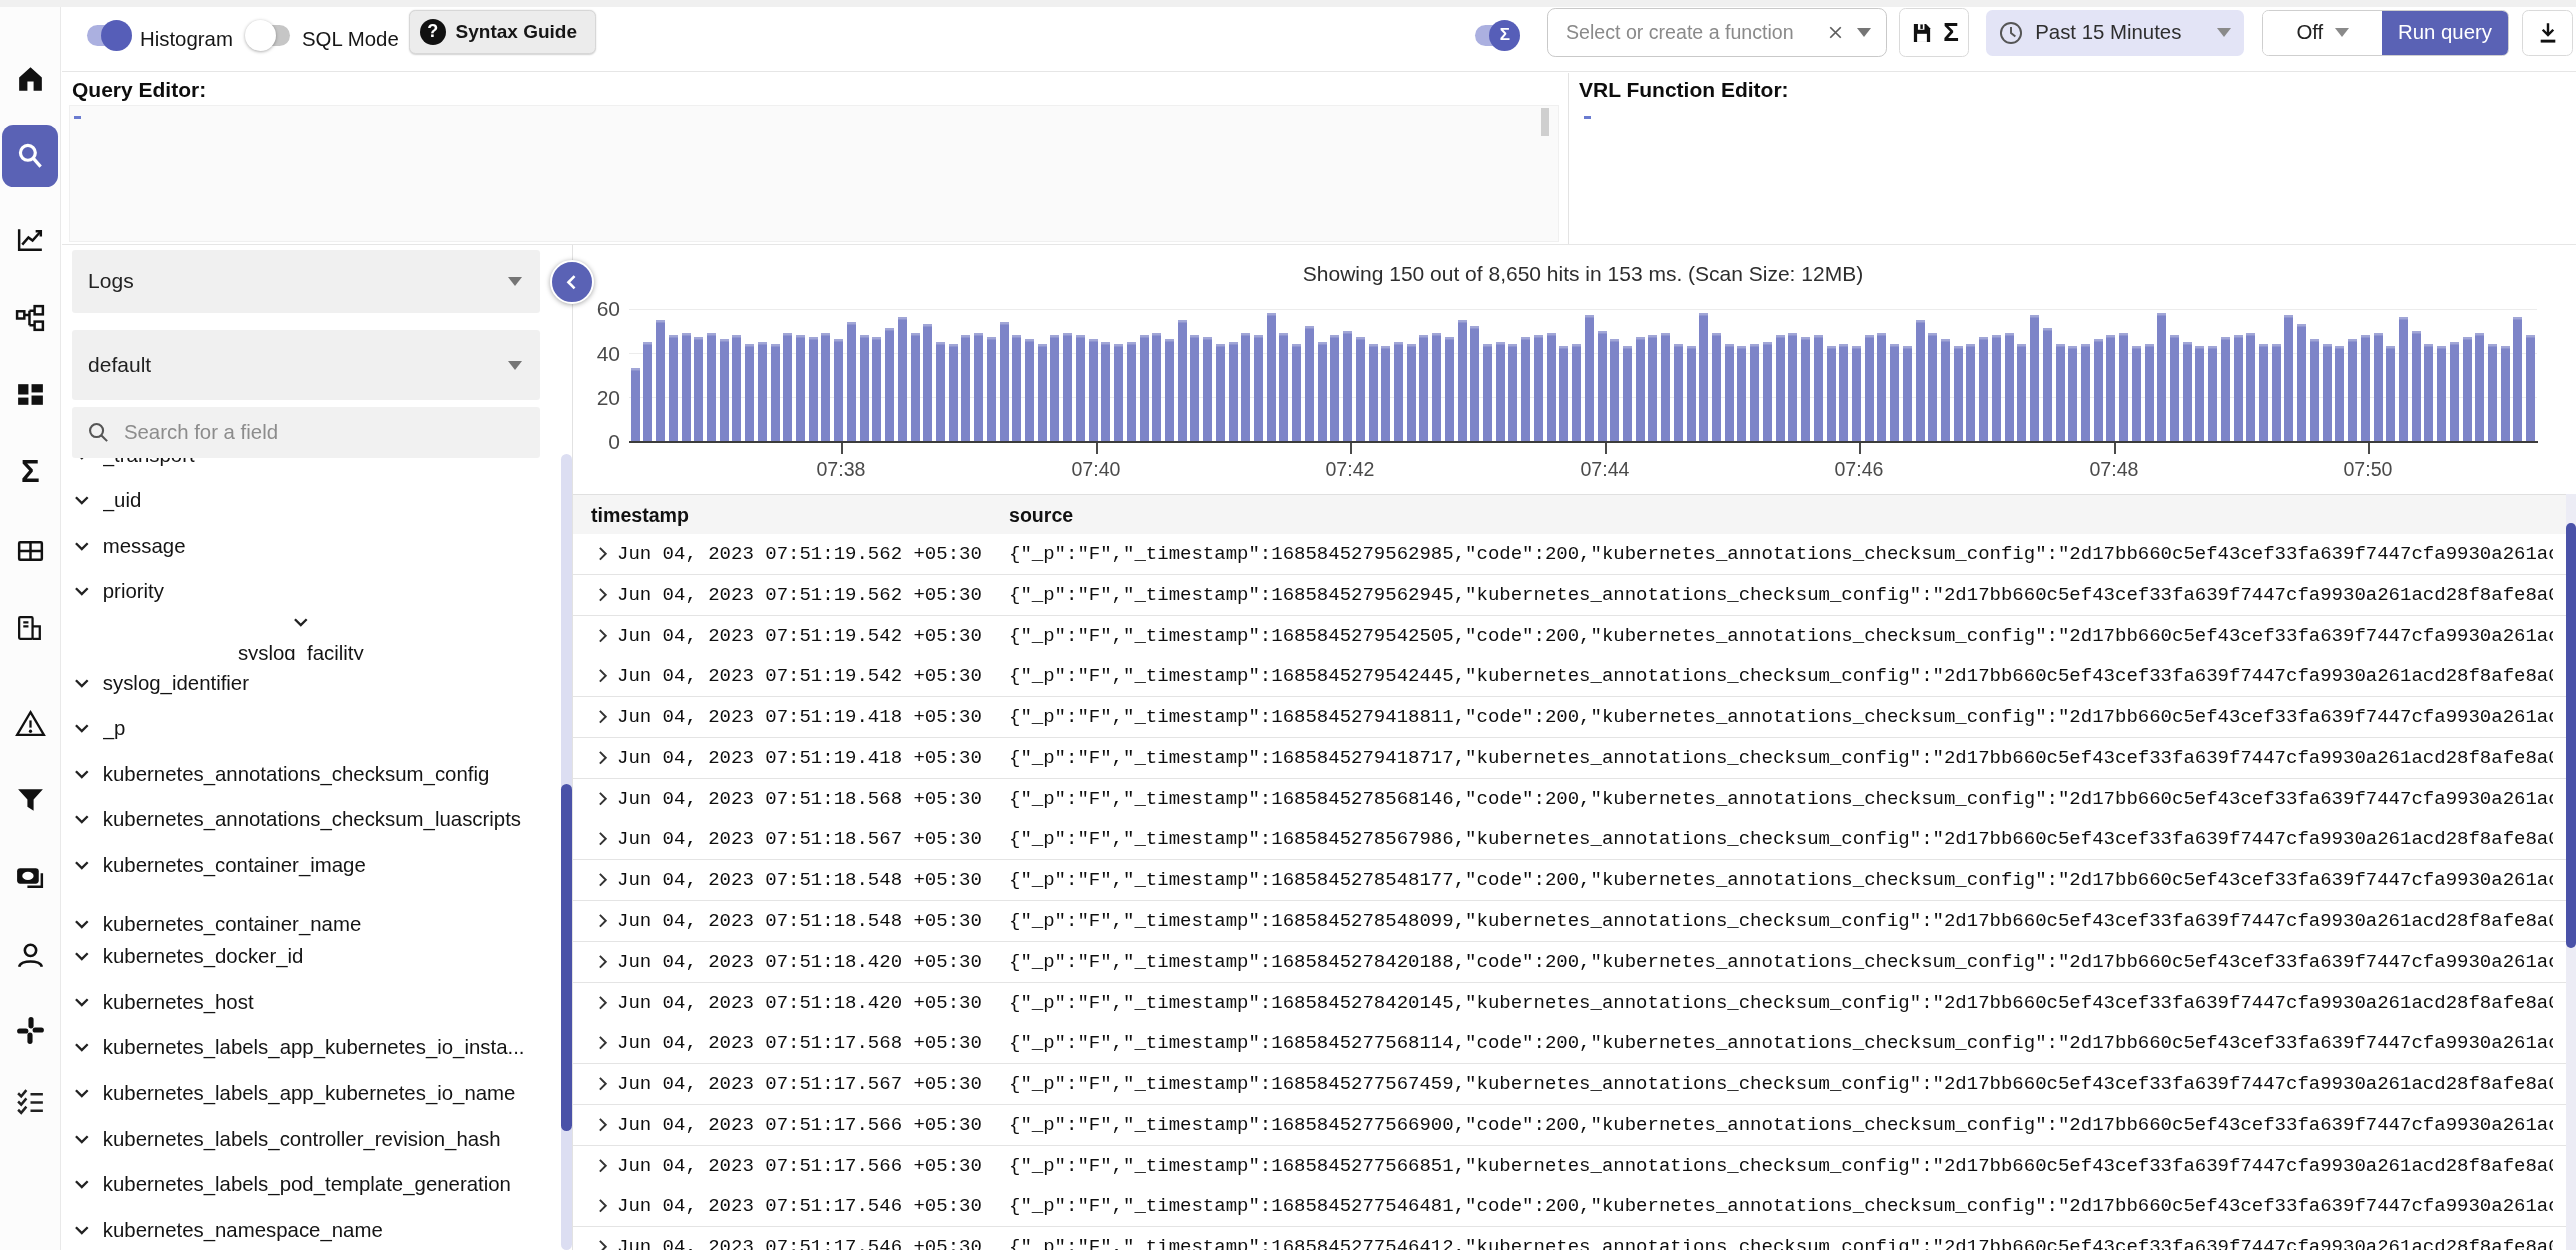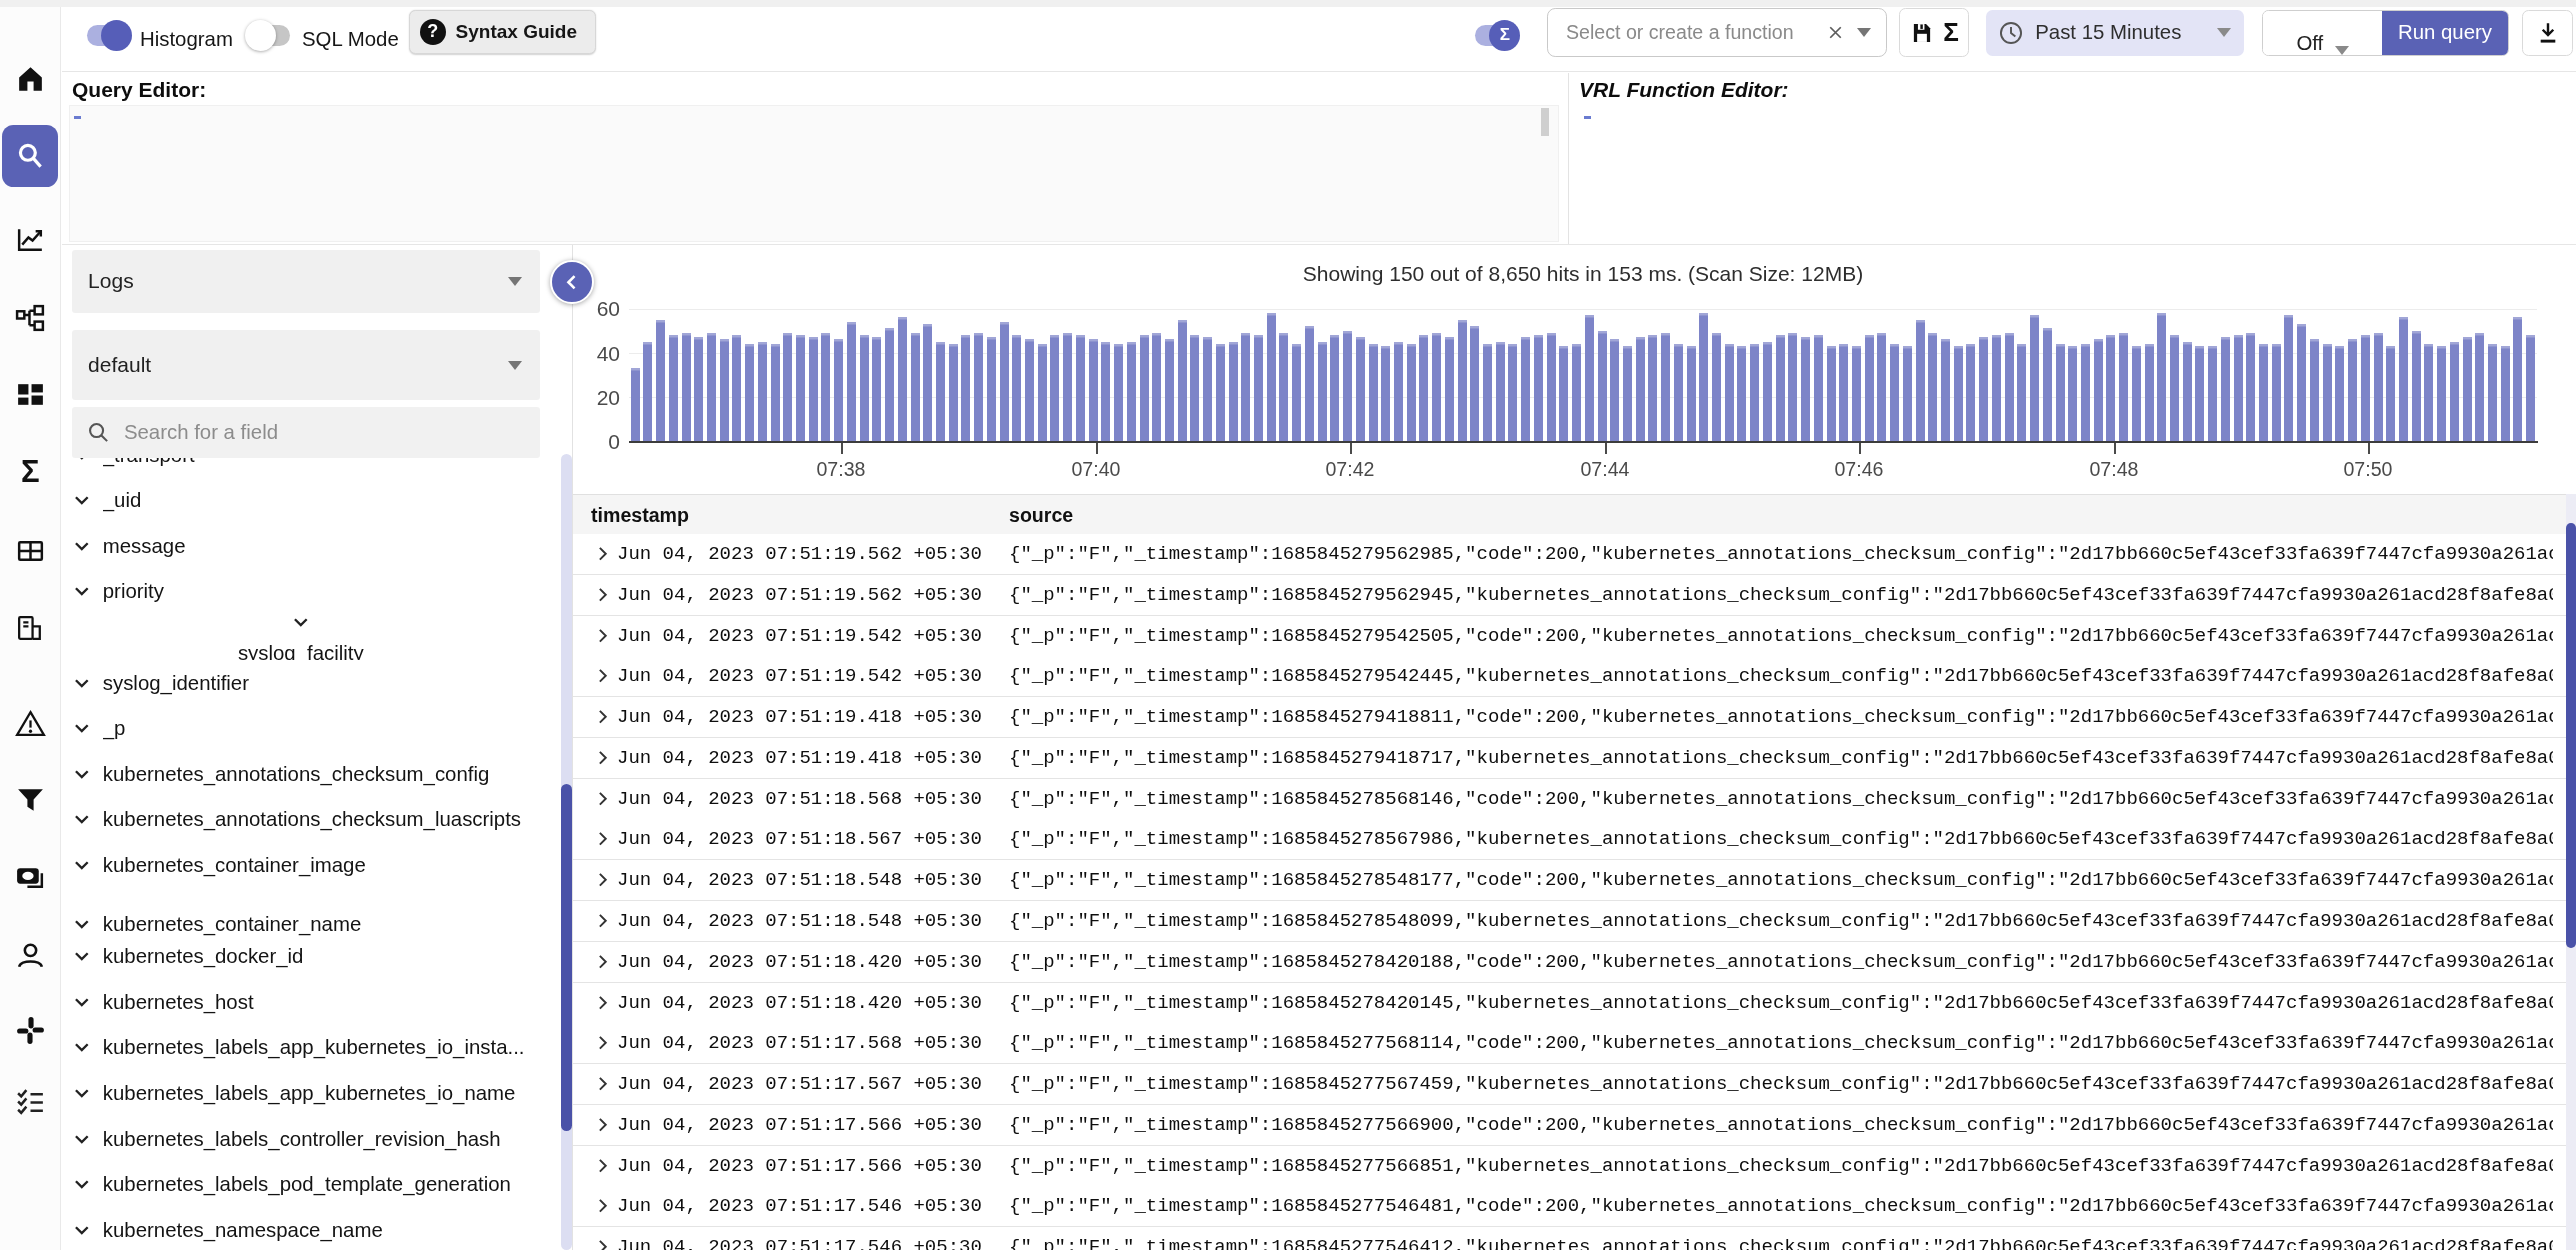--- a/index.html
+++ b/index.html
@@ -33,21 +33,21 @@
 
   #fn-toggle { left:1413px; top:18px; width:42px; }
   #fn-toggle .knob { display:flex; align-items:center; justify-content:center; color:#fff; font-size:17px; font-weight:700; }
   #function-select { position:absolute; left:1485px; top:1.6px; width:340px; height:49px; background:#fff; border:1.6px solid #c9c9c9; border-radius:8.2px; display:flex; align-items:center; cursor:pointer; }
   #function-select .ph { font-size:19.6px; color:#8a8a8a; margin-left:18px; flex:1; white-space:nowrap; }
   .caret-down { width:0; height:0; border-left:7.4px solid transparent; border-right:7.4px solid transparent; border-top:9px solid #757575; }
   #savefn-group { position:absolute; left:1837px; top:1.6px; width:70px; height:49px; background:#fff; border:0.8px solid #dadada; border-radius:6.5px; display:flex; align-items:center; justify-content:center; gap:8.2px; }
   #time-range-btn { position:absolute; left:1924px; top:3.3px; width:258px; height:46px; background:#e3e4f6; border-radius:6.5px; display:flex; align-items:center; cursor:pointer; }
   #time-range-btn .t-lbl { font-size:20.4px; color:#2e2e2e; margin:0 11.4px 0 9.8px; white-space:nowrap; }
   #run-group { position:absolute; left:2200px; top:3.3px; height:46px; display:flex; border-radius:6.5px; overflow:hidden; border:0.8px solid #cfcfcf; }
-  #auto-refresh { width:119px; background:#fff; display:flex; align-items:flex-end; justify-content:center; gap:11.4px; cursor:pointer; }
+  #auto-refresh { width:119px; background:#fff; display:flex; align-items:center; justify-content:center; gap:11.4px; cursor:pointer; }
   #auto-refresh .off-lbl { font-size:20.4px; color:#222; }
   #run-query-btn { width:126px; background:#5a62b5; color:#fff; font-size:20.4px; font-weight:500; display:flex; align-items:center; justify-content:center; cursor:pointer; border:none; }
   #download-btn { position:absolute; left:2460px; top:3.3px; width:51px; height:46px; background:#fff; border:0.8px solid #dadada; border-radius:6.5px; display:flex; align-items:center; justify-content:center; cursor:pointer; }
 
   
   .editor-label { position:absolute; font-size:21px; font-weight:700; color:#0d0d0d; }
   #query-editor { left:69px; top:105px; width:1490px; height:137px; background:#fafafa; border:0.8px solid #f0f0f0; }
   #vrl-editor { left:1579px; top:105px; width:987px; height:137px; background:#fff; }
   .editor-dash { position:absolute; width:7.4px; height:3.3px; background:#6a7bd0; }
   #qe-scrollbar { left:1541px; top:108px; width:8.2px; height:28px; background:#cfcfcf; }
@@ -244,21 +244,21 @@
           <path d="M7 26h18" stroke-width="3.6"></path>
         </svg>
     </div>
   </div>
 
   <div class="editor-label" style="left:72px; top:78px;">Query Editor:</div>
   <div class="abs" id="query-editor"></div>
   <div class="editor-dash" style="left:74px; top:116px;"></div>
   <div class="abs" id="qe-scrollbar"></div>
   <div class="abs" id="editors-vdiv"></div>
-  <div class="editor-label" style="left:1579px; top:78px;font-style:italic;">VRL Function Editor:</div>
+  <div class="editor-label" style="left:1579px; top:78px;">VRL Function Editor:</div>
   <div class="abs" id="vrl-editor"></div>
   <div class="editor-dash" style="left:1584px; top:116px;"></div>
   <div class="abs" id="editors-bottom"></div>
 
   <div class="abs" id="left-panel">
     <div id="field-list">
         <div class="field-item" style="top: 187px;">
           <svg style="width:19.6px;height:16.3px;flex:none" viewBox="0 0 20 16" fill="none" stroke="#222" stroke-width="2.4">
             <path d="M4 5l6 6 6-6"></path>
           </svg>

